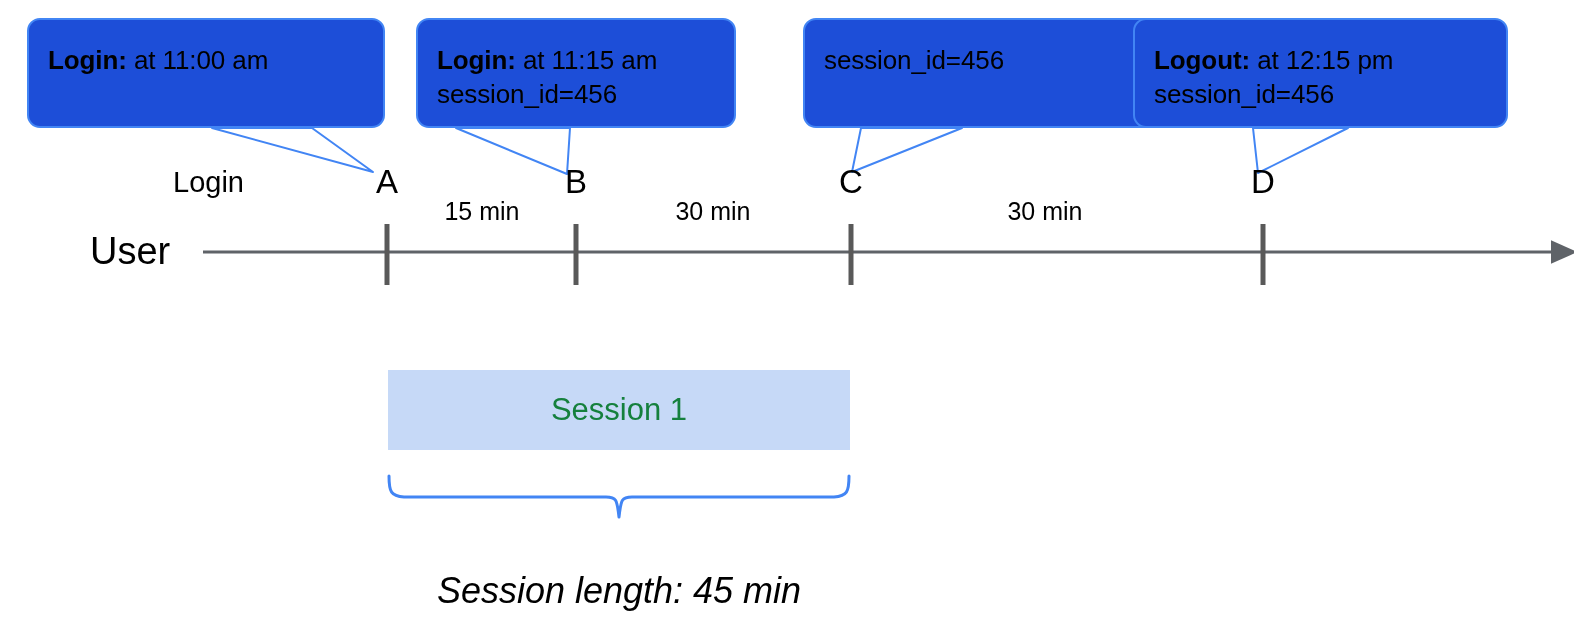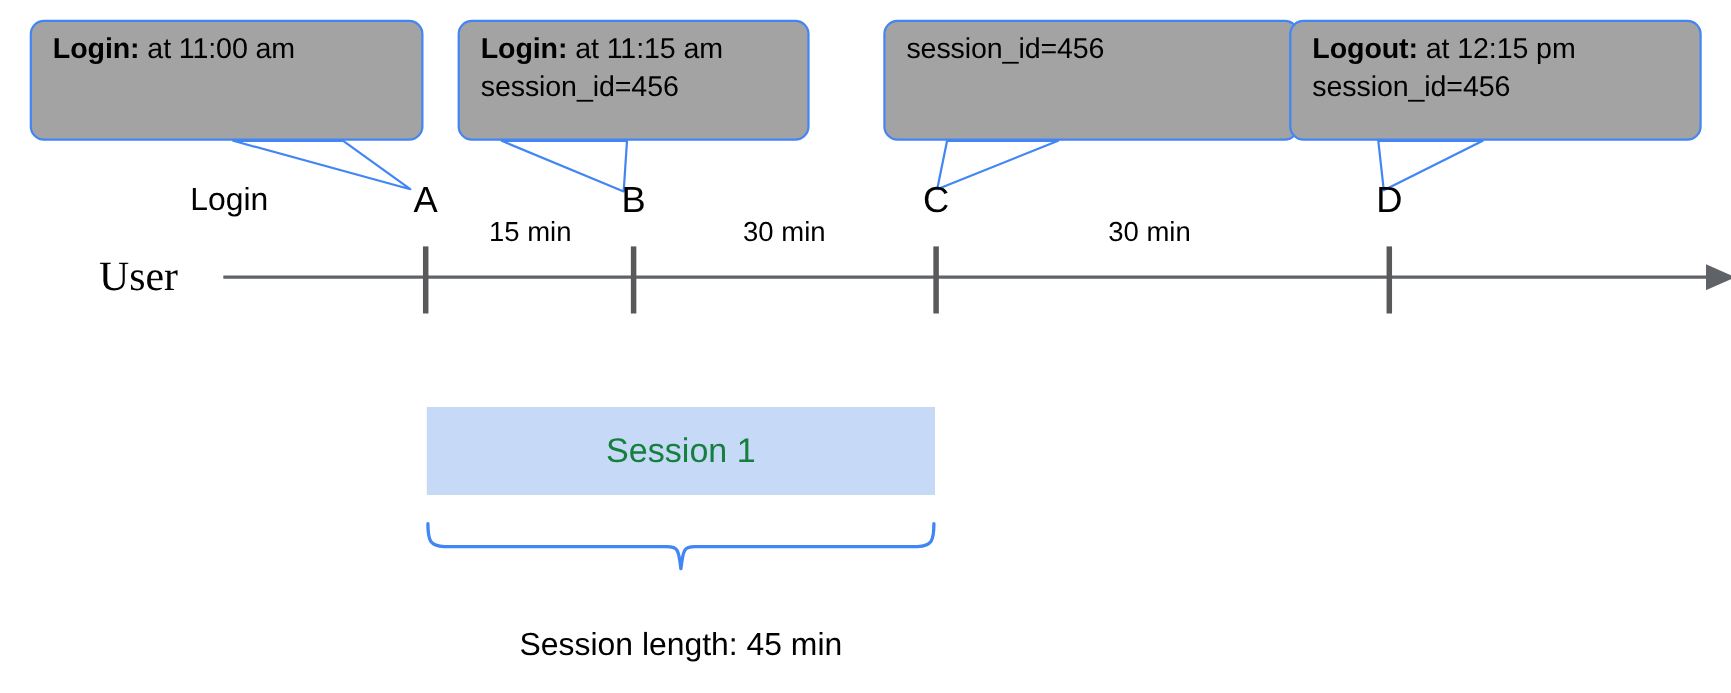--- a/index.html
+++ b/index.html
@@ -25,24 +25,24 @@
     left: 0;
     top: 0;
     width: 1574px;
     height: 630px;
     pointer-events: none;
   }
   
   .callout {
     position: absolute;
     box-sizing: border-box;
-    background: #a3a3a3;
+    background: #1d4ed8;
     border: 2px solid #4285f4;
     border-radius: 13px;
-    padding: 8px 17px 14px 19px;
+    padding: 24px 17px 14px 19px;
     line-height: 1.30;
     font-size: 26px;
     letter-spacing: -0.1px;
     white-space: nowrap;
   }
   .callout .line1 { display: block; }
   .callout .line2 { display: block; }
   .callout b.kind {
     font-weight: bold;
   }
@@ -74,23 +74,24 @@
     position: absolute;
     box-sizing: border-box;
     display: flex;
     align-items: center;
     justify-content: center;
     font-size: 31px;
     color: #15803d;
   }
   #session-caption {
     position: absolute;
-    font-size: 29px;
+    font-size: 36px;
     text-align: center;
     white-space: nowrap;
+    font-style: italic;
   }
 </style>
 </head>
 <body>
 
 <div id="canvas">
 
   <svg id="vector-layer" viewBox="0 0 1574 630">
 
     <defs>
@@ -128,28 +129,28 @@
 
   <div class="callout" style="left:416px; top:18px; width:320px; height:110px;">
     <span class="line1"><b class="kind">Login:</b><span> at 11:15 am</span></span>
     <span class="line2">session_id=456</span>
   </div>
 
   <div class="callout" style="left:803px; top:18px; width:378px; height:110px;">
     <span class="line2">session_id=456</span>
   </div>
 
-  <div class="callout" style="left:1172px; top:18px; width:375px; height:110px;">
+  <div class="callout" style="left:1133px; top:18px; width:375px; height:110px;">
     <span class="line1"><b class="kind">Logout:</b><span> at 12:15 pm</span></span>
     <span class="line2">session_id=456</span>
   </div>
 
   <div class="axis-label-events" style="left:173px; top:166px;">Login</div>
 
-  <div class="axis-label-user" style="left:90px; top:230px;font-family:Liberation Serif, serif;">User</div>
+  <div class="axis-label-user" style="left:90px; top:230px;">User</div>
 
   <div class="marker-letter" style="left:367px; top:163px; width:40px;">A</div>
   <div class="marker-letter" style="left:556px; top:163px; width:40px;">B</div>
   <div class="marker-letter" style="left:831px; top:163px; width:40px;">C</div>
   <div class="marker-letter" style="left:1243px; top:163px; width:40px;">D</div>
 
   <div class="interval-label" style="left:422px; top:197px; width:120px;">15 min</div>
   <div class="interval-label" style="left:653px; top:197px; width:120px;">30 min</div>
   <div class="interval-label" style="left:985px; top:197px; width:120px;">30 min</div>
 

